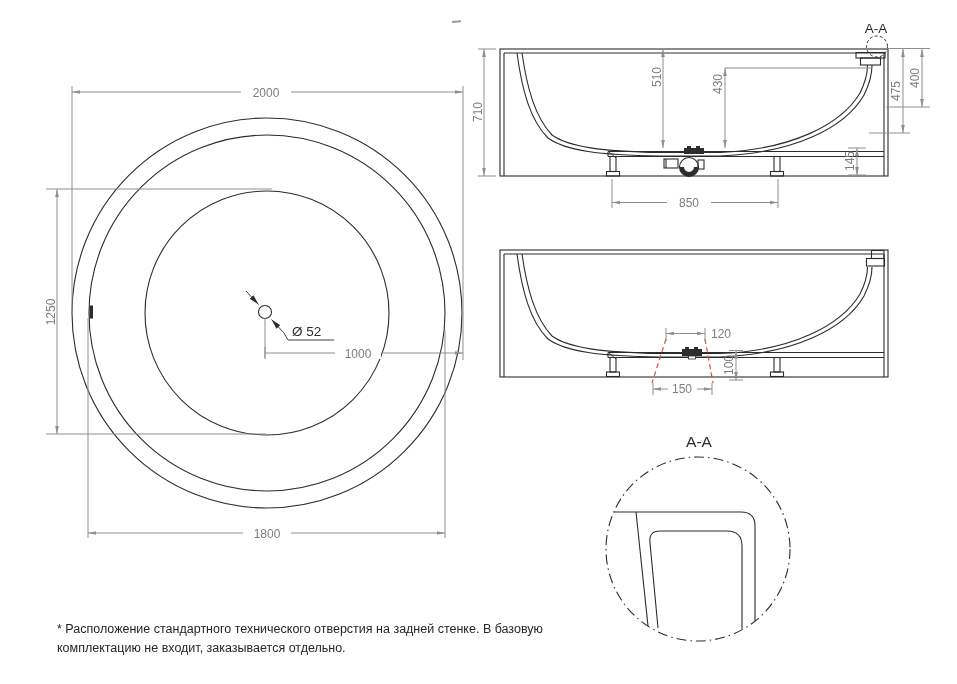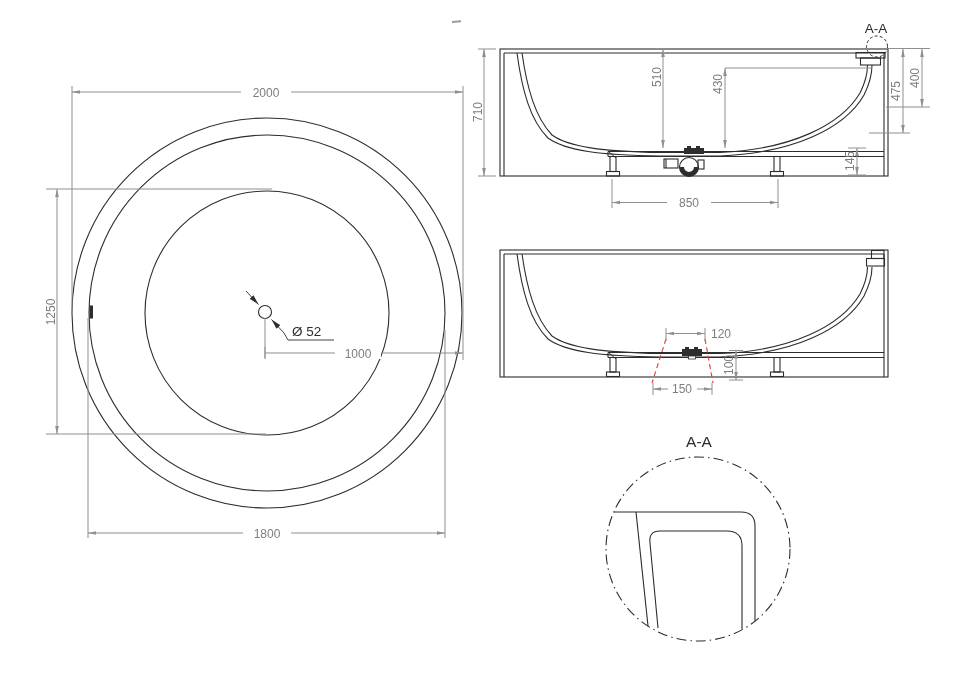--- a/index.html
+++ b/index.html
@@ -214,13 +214,14 @@
     <text class="bigtext" x="699" y="447" text-anchor="middle">A-A</text>
     <circle class="dashdot" cx="698" cy="549" r="92"></circle>
     <g>
       <path class="obj" d="M614,512 L741,512 Q755,512 755,526 L755,621" stroke-width="1.3"></path>
       <path class="obj" d="M658,628 L650,543 Q648.5,531 660,531 L727,531 Q742,531 742,546 L742,629" stroke-width="1.3"></path>
       <line class="obj" x1="636" y1="512" x2="648" y2="626" stroke-width="1.3"></line>
     </g>
   </g>
 </svg>
 
+<div id="footnote">* Расположение стандартного технического отверстия на задней стенке. В базовую комплектацию не входит, заказывается отдельно.</div>
 </div>
 
 </body></html>

